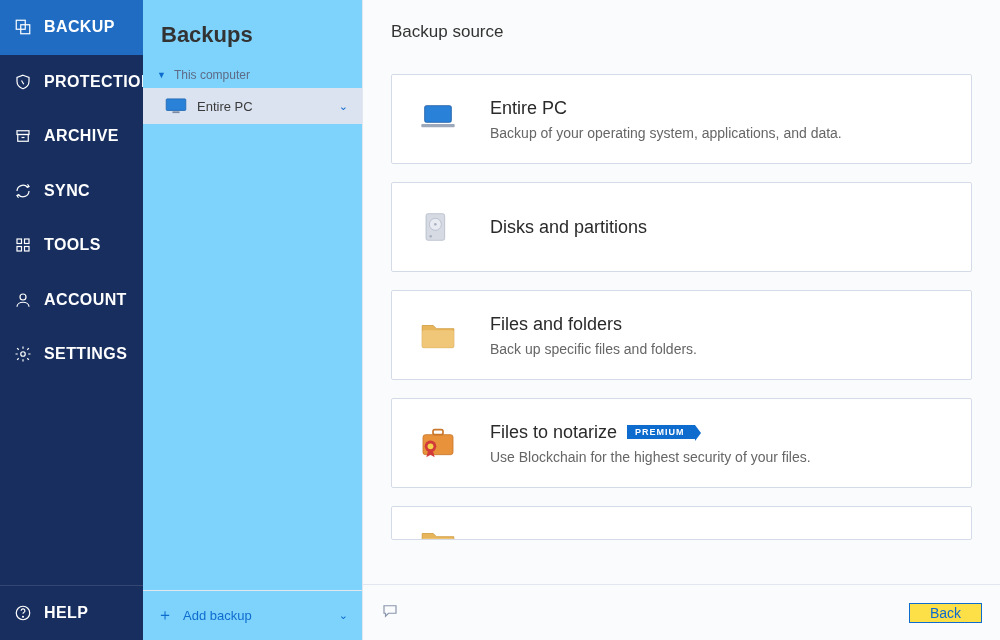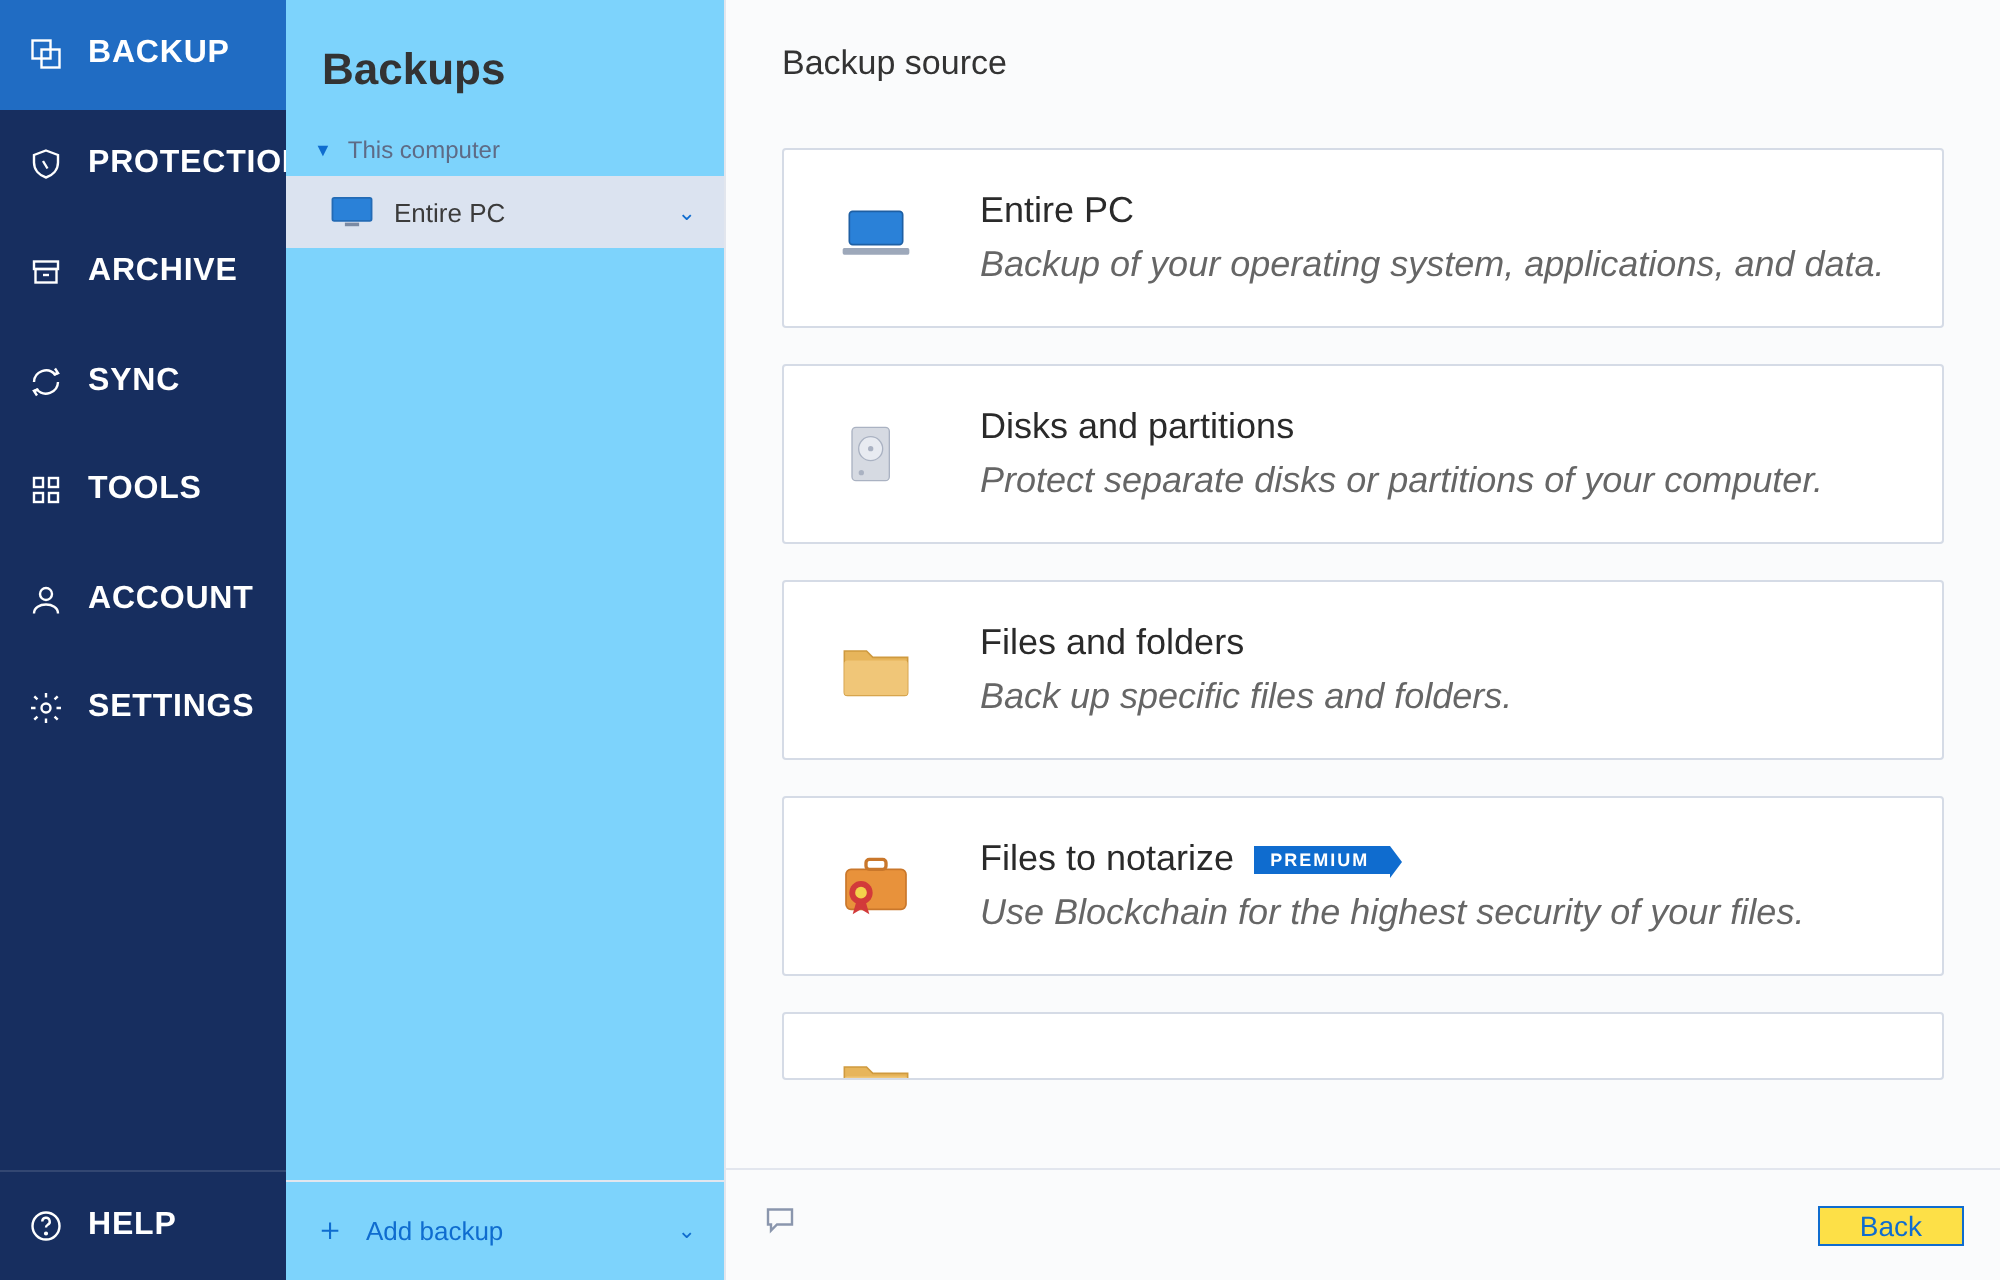--- a/index.html
+++ b/index.html
@@ -111,21 +111,21 @@
     border-radius:2px;
     padding:20px 22px;
     display:flex;
     gap:28px;
     align-items:center;
     cursor:pointer;
   }
   .card-icon { width:48px; height:48px; display:flex; align-items:center; justify-content:center; flex:0 0 48px;}
   .card-body { flex:1; }
   .card-title { font-size:18px; color:#2a2a2a; font-weight:400; display:flex; align-items:center; gap:10px;}
-  .card-desc { font-size:18px; color:#666; margin-top:6px;font-style:italic; }
+  .card-desc { font-size:14px; color:#666; margin-top:6px; }
   .ribbon {
     background:#0f6ccf;
     color:#fff;
     font-size:9px;
     font-weight:700;
     letter-spacing:1px;
     padding:2px 10px 2px 8px;
     position:relative;
   }
   .ribbon::after{
@@ -296,21 +296,20 @@
         <div class="card-icon">
           <svg viewBox="0 0 48 48" width="32" height="44">
               <rect x="6" y="4" width="28" height="40" rx="3" fill="#d6dae2" stroke="#aab2c2"></rect>
               <circle cx="20" cy="20" r="9" fill="#e8ebf1" stroke="#aab2c2"></circle>
               <circle cx="20" cy="20" r="2" fill="#aab2c2"></circle>
               <circle cx="13" cy="38" r="2" fill="#aab2c2"></circle>
             </svg>
         </div>
         <div class="card-body">
           <div class="card-title">Disks and partitions</div>
-          <div class="card-desc">Protect separate disks or partitions of your computer.</div>
         </div>
       </div>
 
       <div class="card">
         <div class="card-icon">
           <svg viewBox="0 0 48 48" width="44" height="38">
               <path d="M4 12h14l4 4h22v22a2 2 0 0 1-2 2H6a2 2 0 0 1-2-2V12z" fill="#e7b55b" stroke="#cf9a3f"></path>
               <rect x="4" y="18" width="40" height="22" rx="2" fill="#f0c678"></rect>
             </svg>
         </div>

